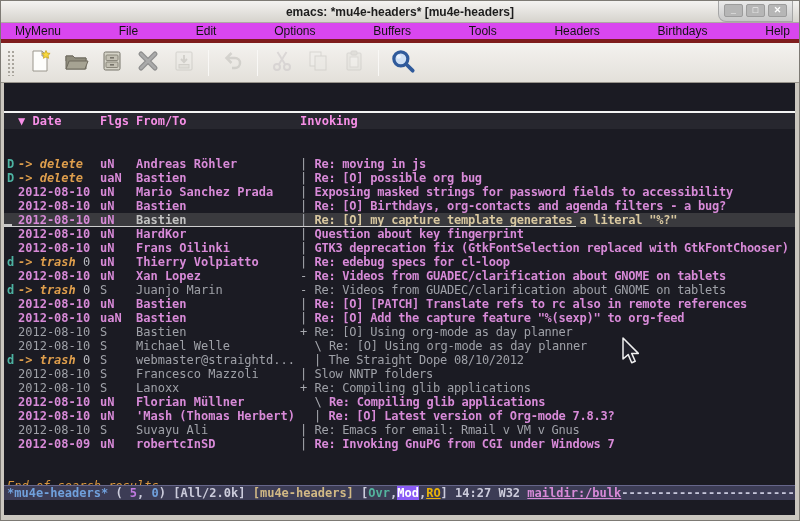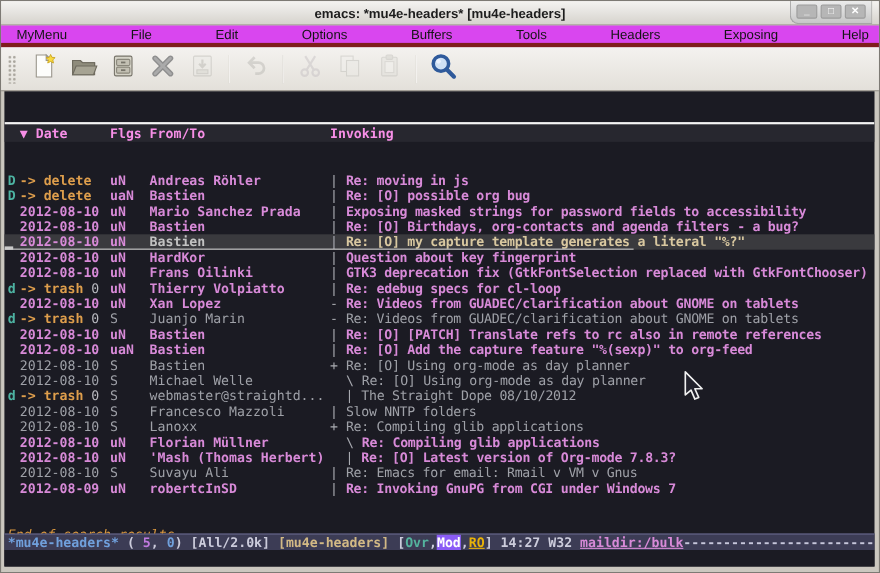--- a/index.html
+++ b/index.html
@@ -56,21 +56,21 @@
   .row.current::after{content:"";position:absolute;left:0;bottom:0;width:572px;height:1px;background:#cfcfcf;}
   .row.current::before{content:"";position:absolute;left:0;bottom:0;width:8px;height:3px;background:#c9c9c9;}
   .col-mark{width:14px;flex:none;padding-left:3px;}
   .col-date{width:82px;flex:none;}
   .col-flags{width:36px;flex:none;}
   .col-from{min-width:164px;flex:0 0 auto;}
   .col-from.wide{min-width:178px;}
   .col-subject{flex:1;overflow:hidden;}
   .subj-text{letter-spacing:-0.25px;text-align:center;}
   .f-mark{color:#4db3a2;font-weight:bold;}
-  .f-orange{color:#de9e4c;font-weight:bold;}
+  .f-orange{color:#de9e4c;font-weight:bold;font-style:italic;}
   .f-target{color:#b9bac0;}
   .f-unread{color:#d88ad8;font-weight:bold;}
   .f-read{color:#9fa1a8;}
   .f-thread{color:#a8aab0;}
   .f-cur-from{color:#c2c2c2;font-weight:bold;}
   .f-cur-subj{color:#d9c8a0;font-weight:bold;}
   .end-line{height:14px;line-height:14px;color:#d8973f;font-style:italic;padding-left:3px;}
   
   .modeline{
     height:15px;line-height:14px;background:#3c3c55;border-top:1px solid #66668a;
@@ -104,21 +104,21 @@
   </div>
 
   <div class="menubar">
       <span class="menu-item">MyMenu</span>
       <span class="menu-item">File</span>
       <span class="menu-item">Edit</span>
       <span class="menu-item">Options</span>
       <span class="menu-item">Buffers</span>
       <span class="menu-item">Tools</span>
       <span class="menu-item">Headers</span>
-      <span class="menu-item">Exposing</span>
+      <span class="menu-item">Birthdays</span>
       <span class="menu-item">Help</span>
     </div>
 
   <div class="toolbar">
     <div class="grip"></div>
 
     <div class="tb-btn">
       <span><svg width="26" height="26" viewBox="0 0 26 26">
         <path d="M6 3h9l5 5v15H6z" fill="#fdfdfb" stroke="#9a968c"></path>
         <path d="M15 3l5 5h-5z" fill="#dedad0" stroke="#9a968c"></path>

